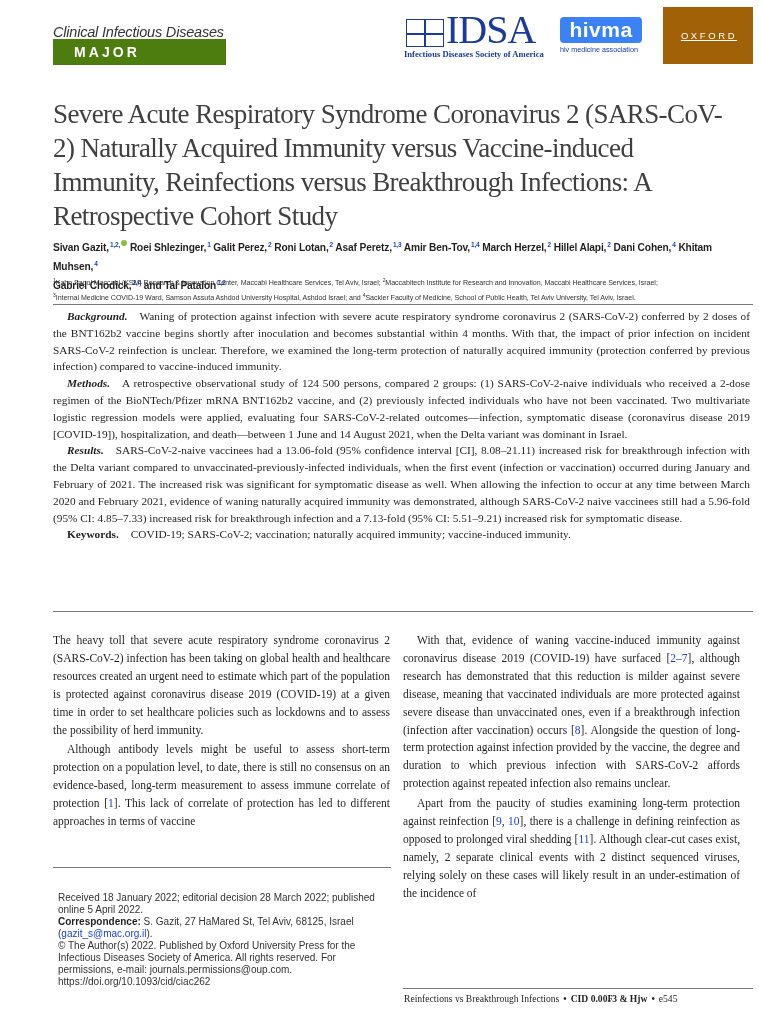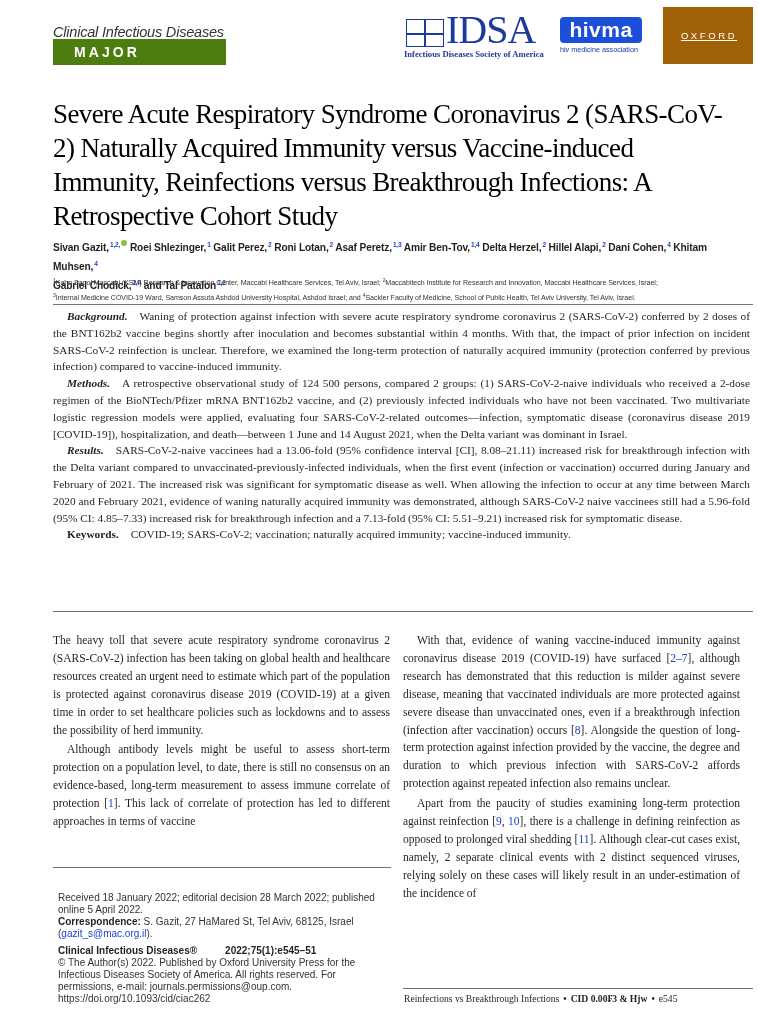--- a/index.html
+++ b/index.html
@@ -10,26 +10,26 @@
   .article-type { position: absolute; left: 53px; top: 39px; width: 173px; height: 26px; background: #4d7c0f; color: #fff; font-family: "Liberation Sans", sans-serif; font-weight: bold; font-size: 14px; letter-spacing: 3.1px; line-height: 26px; padding-left: 21px; }
 
   .logo-idsa { position: absolute; left: 406px; top: 15px; width: 170px; height: 46px; }
   .idsa-emblem { position: absolute; left: 0; top: 4px; width: 38px; height: 28px; border: 1.5px solid #1b3a9a; }
   .idsa-emblem::before { content: ""; position: absolute; left: 17px; top: 0; width: 1.5px; height: 100%; background: #1b3a9a; }
   .idsa-emblem::after { content: ""; position: absolute; left: 0; top: 13px; width: 100%; height: 1.5px; background: #1b3a9a; }
   .idsa-word { position: absolute; left: 40px; top: -6px; font-family: "Liberation Serif", serif; font-size: 40px; color: #1b3a9a; letter-spacing: -1px; line-height: 42px; }
   .idsa-sub { position: absolute; left: -2px; top: 34px; font-family: "Liberation Serif", serif; font-size: 8.6px; font-weight: bold; color: #1b3a9a; white-space: nowrap; }
 
   .logo-hivma { position: absolute; left: 560px; top: 17px; width: 96px; height: 42px; }
-  .hivma-box { position: absolute; left: 0; top: 0; width: 82px; height: 26px; background: #1d4ed8; border-radius: 4px; color: #fff; font-family: "Liberation Sans", sans-serif; font-weight: bold; font-size: 21px; line-height: 25px; text-align: center; letter-spacing: 0.5px; }
+  .hivma-box { position: absolute; left: 0; top: 0; width: 82px; height: 26px; background: #3b82f6; border-radius: 4px; color: #fff; font-family: "Liberation Sans", sans-serif; font-weight: bold; font-size: 21px; line-height: 25px; text-align: center; letter-spacing: 0.5px; }
   .hivma-sub { position: absolute; left: 0; top: 28px; font-family: "Liberation Sans", sans-serif; font-size: 7.2px; color: #0f3aa6; white-space: nowrap; }
 
   .logo-oxford { position: absolute; left: 663px; top: 7px; width: 90px; height: 57px; background: #a16207; color: #fff; font-family: "Liberation Sans", sans-serif; font-size: 9.5px; letter-spacing: 2.6px; text-align: center; line-height: 57px; padding-left: 2px; text-decoration: underline; }
 
-  .title { position: absolute; left: 53px; top: 97px; width: 680px; font-family: "Liberation Serif", serif; font-size: 27px; line-height: 34px; color: #000000; letter-spacing: -0.6px; }
+  .title { position: absolute; left: 53px; top: 97px; width: 680px; font-family: "Liberation Serif", serif; font-size: 27px; line-height: 34px; color: #404040; letter-spacing: -0.6px; }
 
   .authors { position: absolute; left: 53px; top: 237px; width: 680px; font-family: "Liberation Sans", sans-serif; font-weight: bold; font-size: 10.2px; line-height: 16px; color: #231f20; letter-spacing: -0.15px; }
   .authors sup { color: #1a3fd0; font-size: 6.5px; vertical-align: 4px; margin-left: 1px; }
   .orcid { display: inline-block; width: 6px; height: 6px; background: #8bbf3f; border-radius: 50%; vertical-align: 5px; margin-left: 1px; }
 
   .affiliations { position: absolute; left: 53px; top: 274px; width: 690px; font-family: "Liberation Sans", sans-serif; font-size: 7.1px; line-height: 12px; color: #333; letter-spacing: -0.05px; }
   .affiliations sup { font-size: 5px; vertical-align: 3px; }
 
   .rule { position: absolute; height: 1px; background: #777; }
   .rule-abs-top { left: 53px; top: 304px; width: 700px; }
@@ -79,21 +79,21 @@
 
 <h1 class="title" style="font-weight:normal;">Severe Acute Respiratory Syndrome Coronavirus 2 (SARS-CoV-2) Naturally Acquired Immunity versus Vaccine-induced Immunity, Reinfections versus Breakthrough Infections: A Retrospective Cohort Study</h1>
 
 <div class="authors">
   <span><span>Sivan Gazit,</span><sup>1,2,</sup><span class="orcid"></span></span>
   <span><span>Roei Shlezinger,</span><sup>1</sup></span>
   <span><span>Galit Perez,</span><sup>2</sup></span>
   <span><span>Roni Lotan,</span><sup>2</sup></span>
   <span><span>Asaf Peretz,</span><sup>1,3</sup></span>
   <span><span>Amir Ben-Tov,</span><sup>1,4</sup></span>
-  <span><span>Delta Herzel,</span><sup>2</sup></span>
+  <span><span>March Herzel,</span><sup>2</sup></span>
   <span><span>Hillel Alapi,</span><sup>2</sup></span>
   <span><span>Dani Cohen,</span><sup>4</sup></span>
   <span><span>Khitam Muhsen,</span><sup>4</sup></span><br>
   <span><span>Gabriel Chodick,</span><sup>2,4</sup></span>
   <span><span>and Tal Patalon</span><sup>1,2</sup></span>
 </div>
 
 <div class="affiliations">
   <sup>1</sup><span>Kahn Sagol Maccabi (KSM) Research &amp; Innovation Center, Maccabi Healthcare Services, Tel Aviv, Israel; </span><sup>2</sup><span>Maccabitech Institute for Research and Innovation, Maccabi Healthcare Services, Israel; </span><br>
   <sup>3</sup><span>Internal Medicine COVID-19 Ward, Samson Assuta Ashdod University Hospital, Ashdod Israel; and </span><sup>4</sup><span>Sackler Faculty of Medicine, School of Public Health, Tel Aviv University, Tel Aviv, Israel.</span>
@@ -117,21 +117,20 @@
 
 <div class="col col-right">
   <p><span>With that, evidence of waning vaccine-induced immunity against coronavirus disease 2019 (COVID-19) have surfaced [</span><a class="ref">2–7</a><span>], although research has demonstrated that this reduction is milder against severe disease, meaning that vaccinated individuals are more protected against severe disease than unvaccinated ones, even if a breakthrough infection (infection after vaccination) occurs [</span><a class="ref">8</a><span>]. Alongside the question of long-term protection against infection provided by the vaccine, the degree and duration to which previous infection with SARS-CoV-2 affords protection against repeated infection also remains unclear.</span></p>
   <p><span>Apart from the paucity of studies examining long-term protection against reinfection [</span><a class="ref">9</a><span>, </span><a class="ref">10</a><span>], there is a challenge in defining reinfection as opposed to prolonged viral shedding [</span><a class="ref">11</a><span>]. Although clear-cut cases exist, namely, 2 separate clinical events with 2 distinct sequenced viruses, relying solely on these cases will likely result in an under-estimation of the incidence of</span></p>
 </div>
 
 <div class="rule rule-fn"></div>
 <div class="footnotes">
   <div>Received 18 January 2022; editorial decision 28 March 2022; published online 5 April 2022.</div>
   <div><span class="b">Correspondence:</span><span> S. Gazit, 27 HaMared St, Tel Aviv, 68125, Israel (</span><a class="email">gazit_s@mac.org.il</a><span>).</span></div>
-  <div class="cite-line"><span class="b">Clinical Infectious Diseases®</span><span class="b">2022;75(1):e545–51</span></div>
   <div>© The Author(s) 2022. Published by Oxford University Press for the Infectious Diseases Society of America. All rights reserved. For permissions, e-mail: journals.permissions@oup.com.</div>
   <div>https://doi.org/10.1093/cid/ciac262</div>
 </div>
 
 <div class="rule rule-footer"></div>
 <div class="running-footer">
   <span>Reinfections vs Breakthrough Infections</span><span class="dot">•</span><span class="b">CID 0.00₣3 &amp; Hjw</span><span class="dot">•</span><span>e545</span>
 </div>
 
 </body></html>

